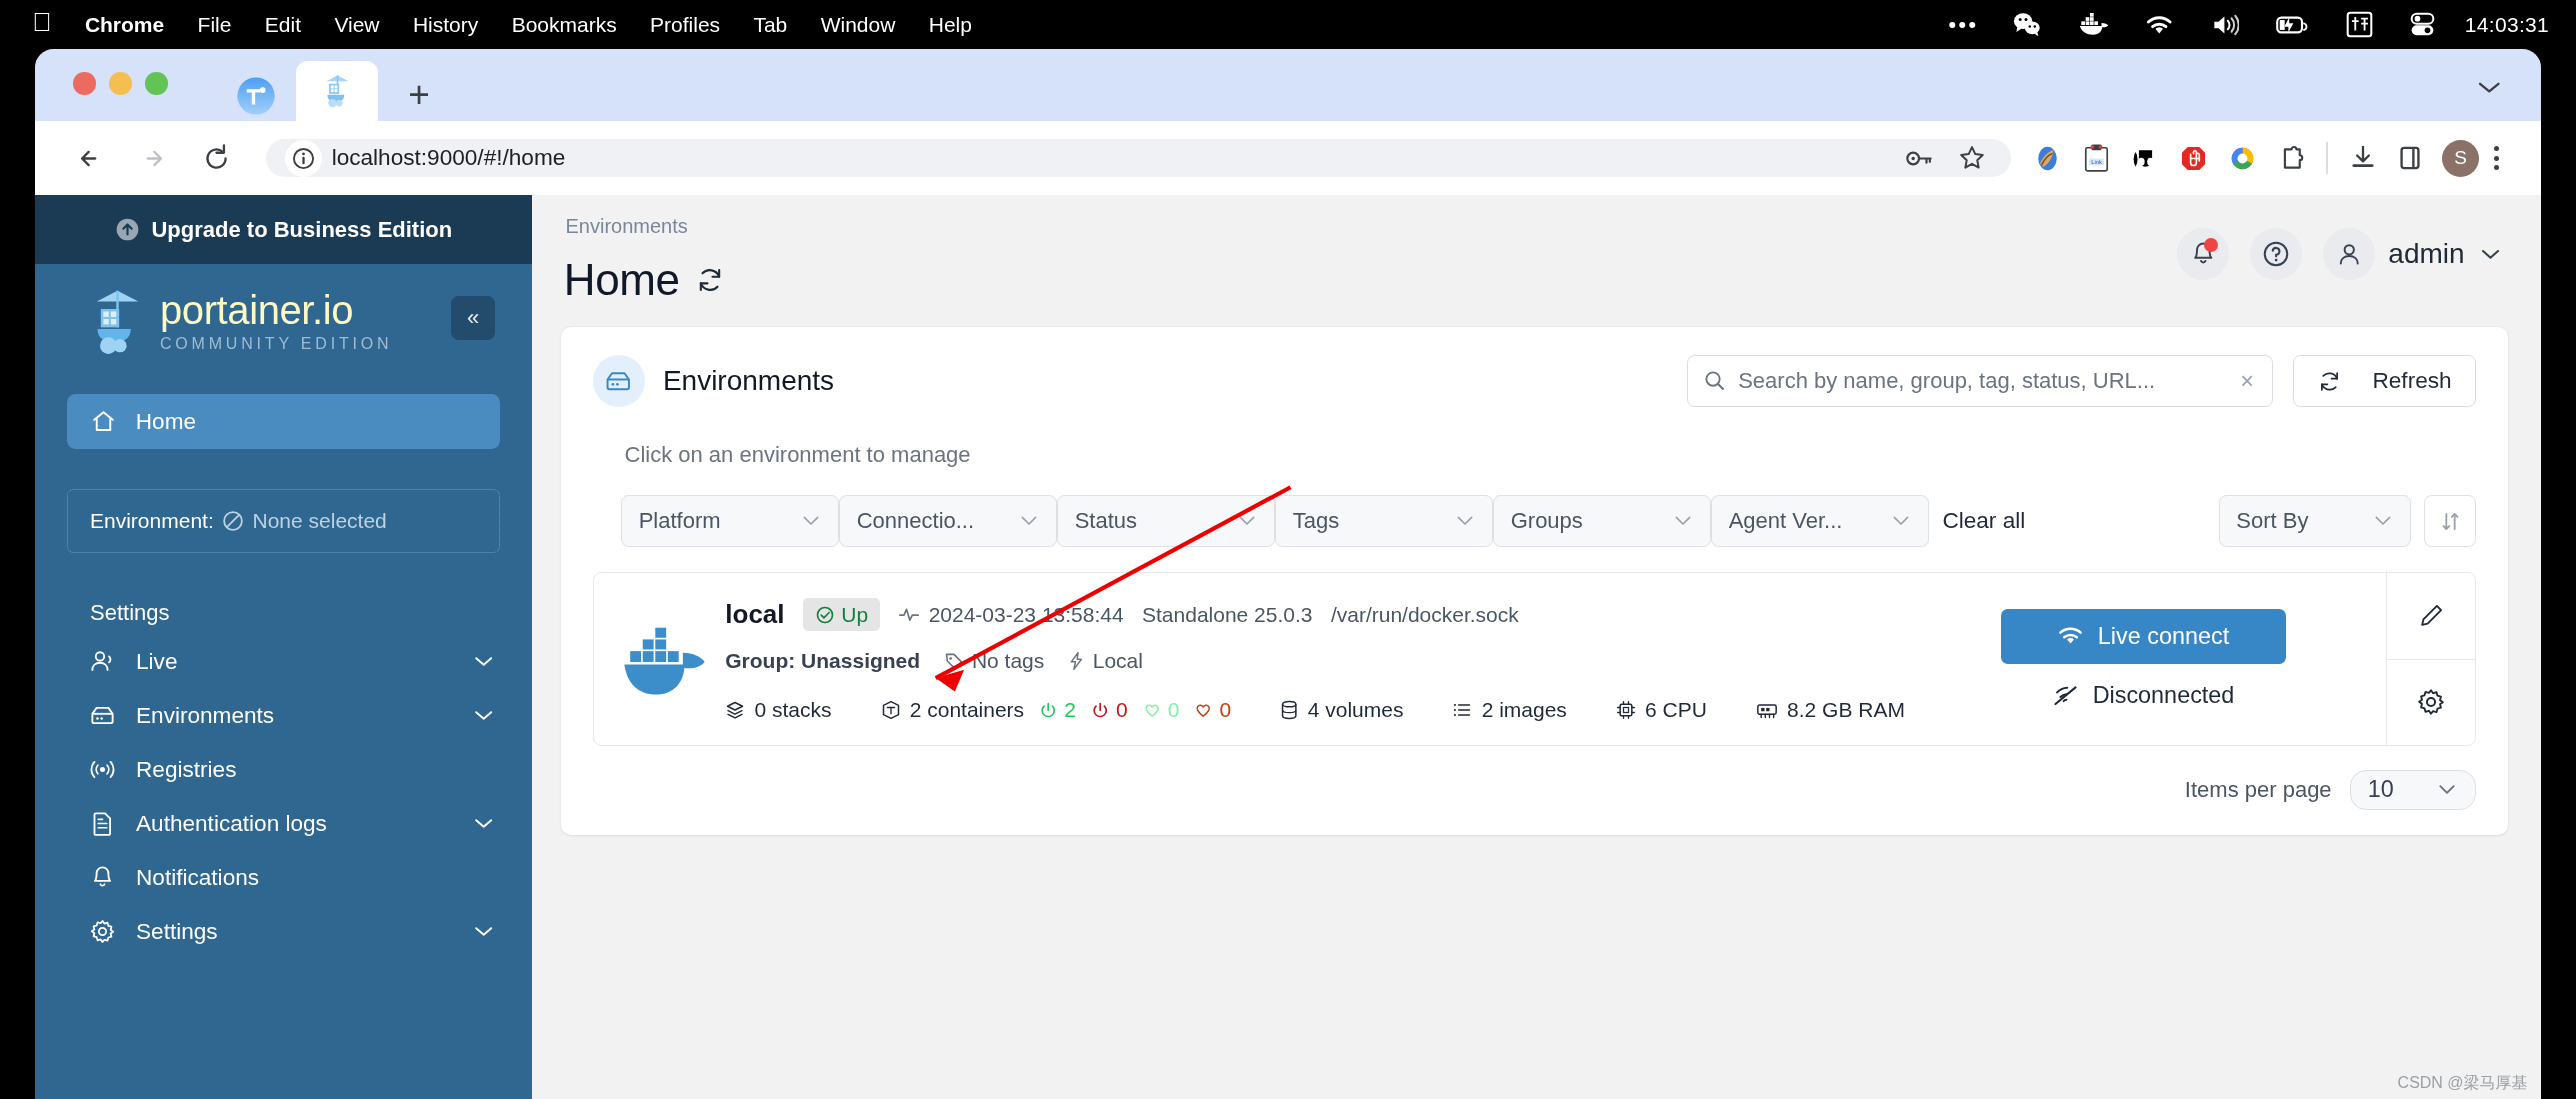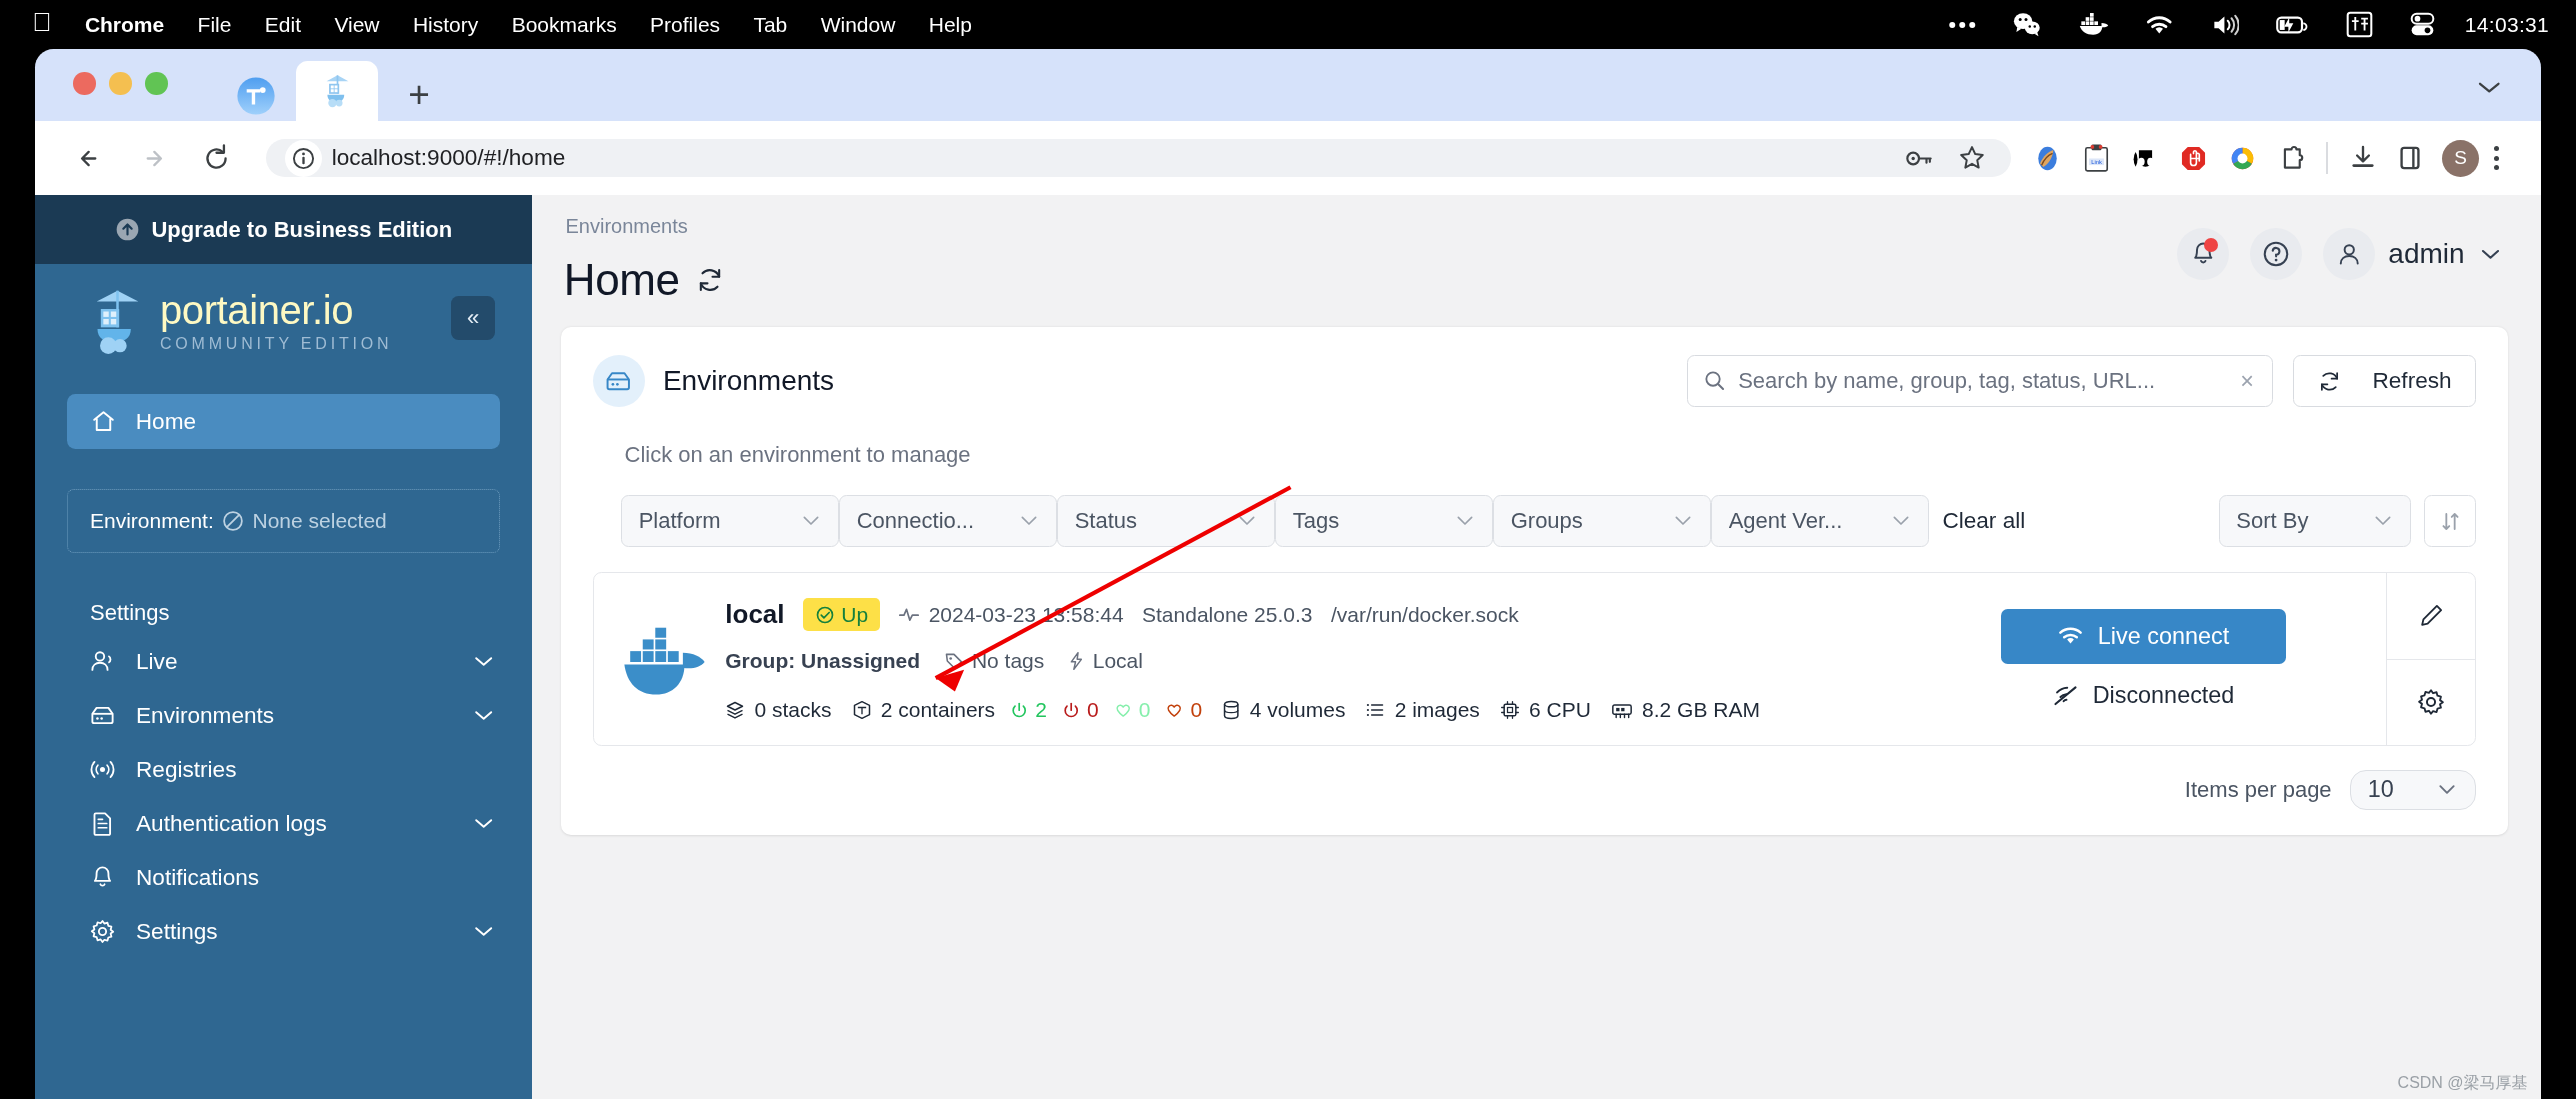--- a/index.html
+++ b/index.html
@@ -194,27 +194,27 @@
   .env-row {
     margin-top: 25px; border: 1.7px solid #e5e7eb; border-radius: 8.4px;
     display: flex; min-height: 174px; overflow: hidden;
   }
   .env-main { flex: 1; display: flex; padding: 22px 0 16.7px 23.4px; }
   .docker-logo { width: 100px; margin-right: 8.4px; display:flex; align-items: center; justify-content:center;}
   .env-info { flex: 1; padding-top: 3.3px;}
   .env-line1 { display: flex; align-items: center; gap: 18.4px; }
   .env-name { font-size: 26px; font-weight: bold; color: #111827; }
   .badge-up {
-    background: #fde047; color: #15803d; border-radius: 5px;
+    background: #e5e5e5; color: #15803d; border-radius: 5px;
     font-size: 21px; padding: 4.2px 11.7px; display:flex; align-items:center; gap: 6.7px;
   }
   .meta { font-size: 21px; color: #4b5563; display:flex; align-items:center; gap: 8.4px;}
   .env-line2 { display: flex; align-items: center; gap: 23.4px; margin-top: 18.4px;}
   .group-txt { font-size: 21px; color: #374151; font-weight: bold;}
-  .env-line3 { display: flex; align-items: center; gap: 20px; margin-top: 25px;}
+  .env-line3 { display: flex; align-items: center; gap: 49px; margin-top: 25px;}
   .stat { display:flex; align-items:center; gap: 9.2px; font-size: 21px; color: #1f2937;}
   .stat-sub { display:flex; align-items:center; gap: 6.7px; font-size: 21px;}
   .env-actions {
     width: 477px; display: flex; flex-direction: column; align-items: center;
     justify-content: center; gap: 18.4px; padding-right: 8.4px;
   }
   .live-connect {
     background: #3787c7; color:#fff; border-radius: 6.7px; height: 55px;
     display:flex; align-items:center; justify-content:center; gap: 13.4px;
     font-size: 23.4px; padding: 0 33px; min-width: 285px;

